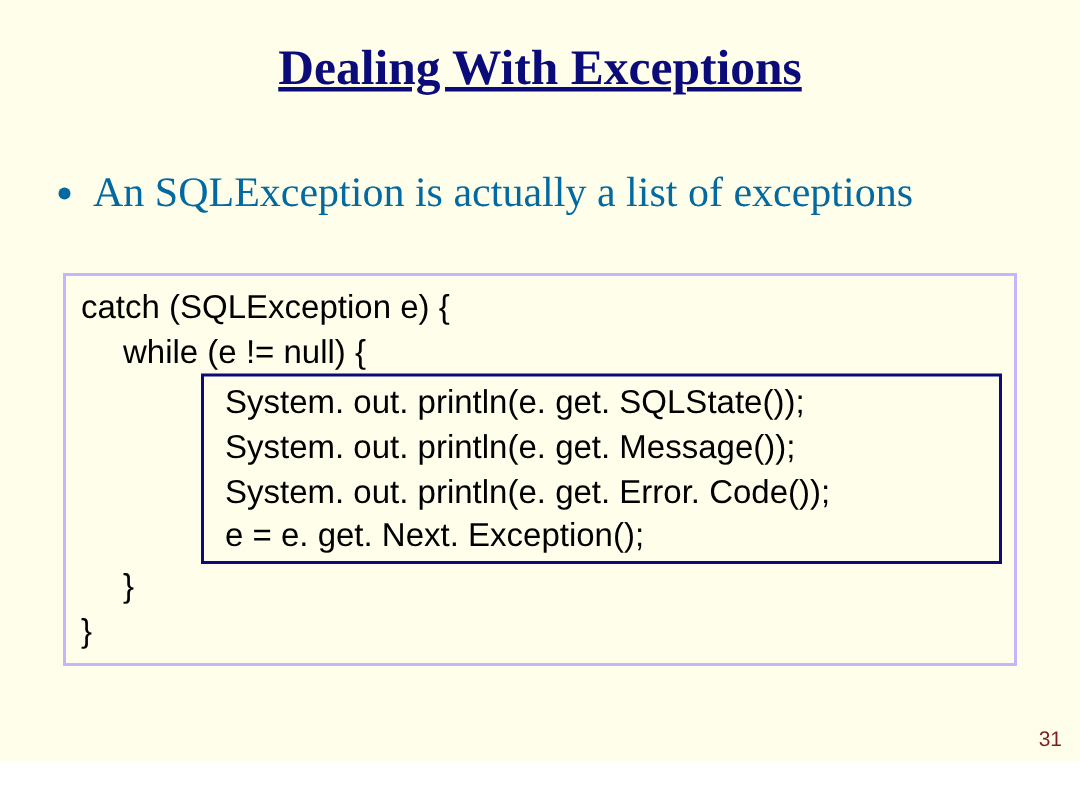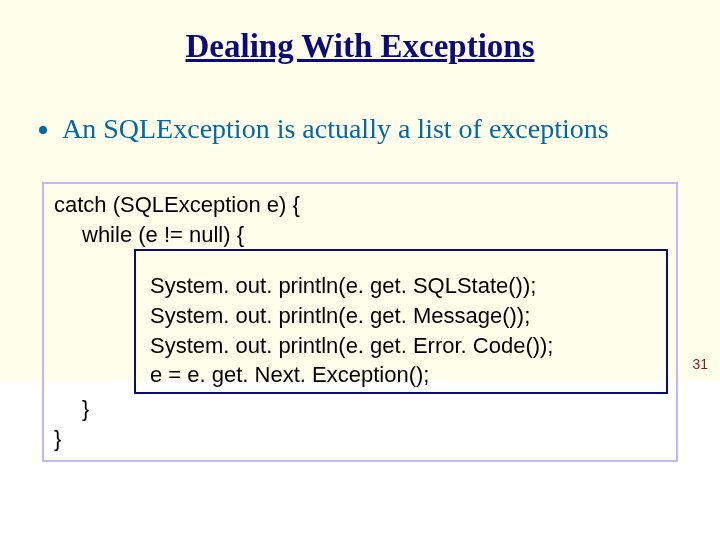--- a/index.html
+++ b/index.html
@@ -5,21 +5,21 @@
   html, body {
     margin: 0;
     padding: 0;
     width: 720px;
     height: 540px;
     overflow: hidden;
     font-family: "Times New Roman", Times, serif;
   }
   .slide {
     width: 720px;
-    height: 380px;
+    height: 508px;
     background: #fffeea;
     position: relative;
     box-sizing: border-box;
     padding: 24px 36px 0 36px;
   }
   .title {
     text-align: center;
     font-size: 33px;
     font-weight: bold;
     color: #0b0b7a;
@@ -45,21 +45,21 @@
     color: #000;
     position: relative;
     box-sizing: border-box;
     padding: 6px 10px 6px 10px;
   }
   .indent-1 { padding-left: 28px; }
   .inner-box {
     border: 2px solid #0b0b7a;
     margin-left: 80px;
     margin-right: -2px;
-    padding: 20px 8px 2px 14px;
+    padding: 2px 8px 2px 14px;
   }
   .page-num {
     position: absolute;
     right: 12px;
     bottom: 8px;
     font-family: Arial, Helvetica, sans-serif;
     font-size: 14px;
     color: #7f1d1d;
   }
 </style>

